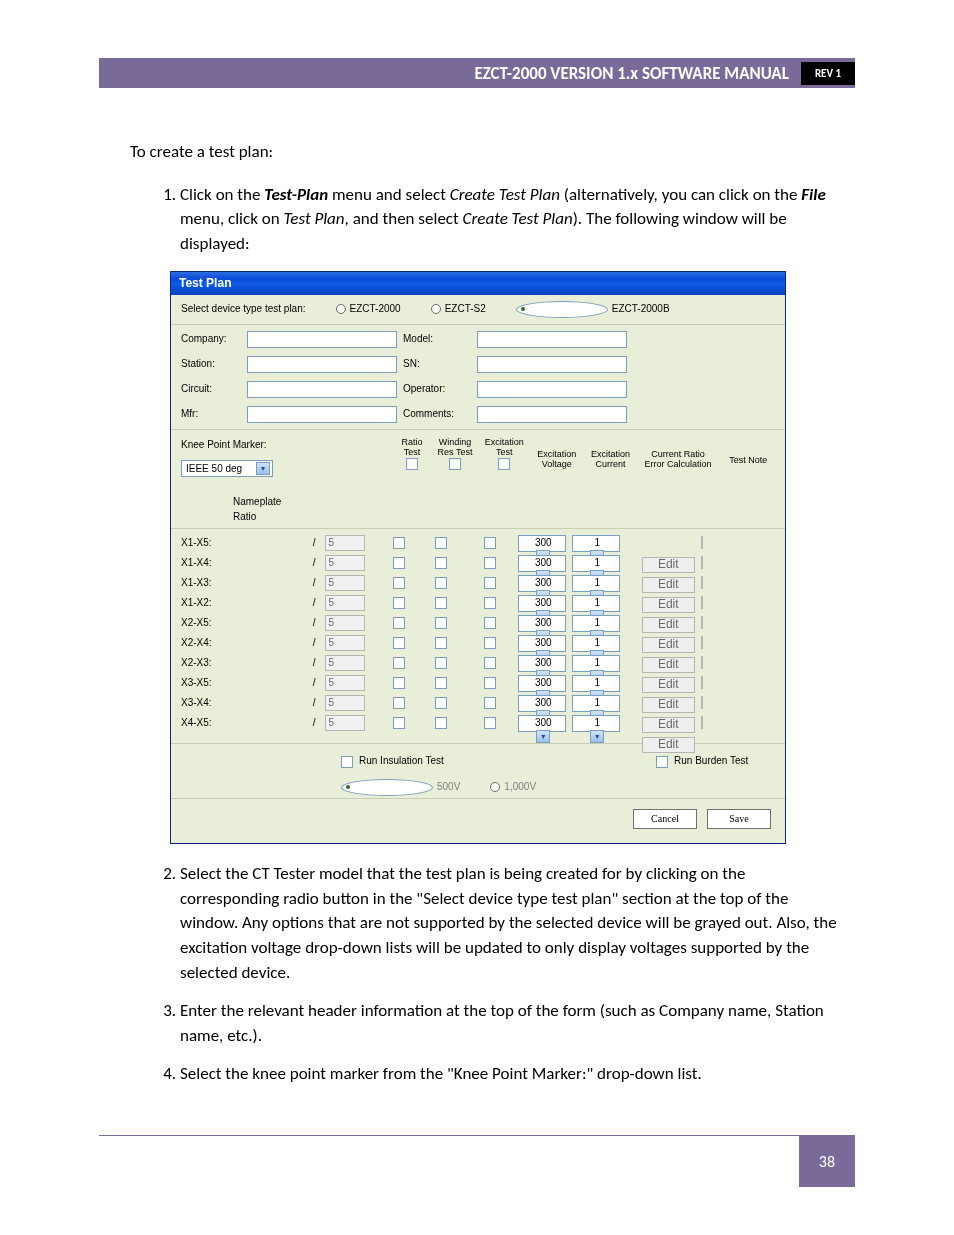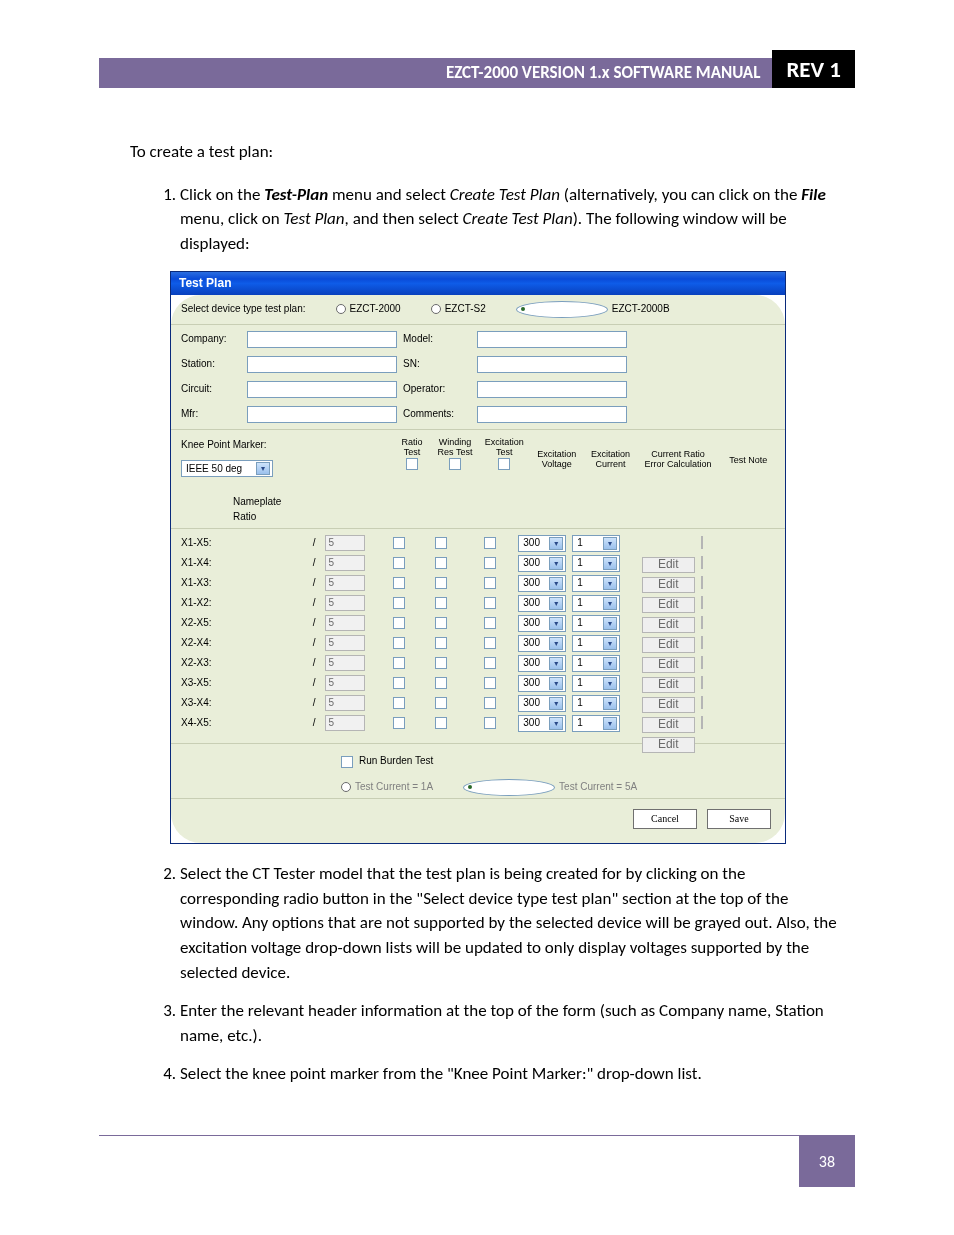--- a/index.html
+++ b/index.html
@@ -10,33 +10,33 @@
     height: 1235px;
     position: relative;
   }
   .header-bar {
     position: absolute;
     top: 58px; left: 99px; right: 99px;
     height: 30px;
     background: #7a6a9a;
     display: flex;
     justify-content: flex-end;
-    align-items: flex-end;
+    align-items: center;
   }
   .header-title {
     color: #fff;
     font-weight: bold;
     font-size: 17px;
     padding: 5px 12px;
   }
   .header-rev {
     background: #000;
     color: #fff;
     font-weight: bold;
-    font-size: 23px;
+    font-size: 11px;
     padding: 5px 14px;
   }
   .content {
     position: absolute;
     top: 140px;
     left: 130px;
     right: 110px;
     font-size: 17px;
     color: #000;
     line-height: 1.45;
@@ -56,21 +56,21 @@
     border: 1px solid #0a2a7b;
   }
   .titlebar {
     background: linear-gradient(to bottom, #2a6de0, #0a4bd8 30%, #0e5ce8 50%, #0840bd);
     color: #fff;
     font-weight: bold;
     font-size: 12px;
     padding: 3px 8px;
     font-family: Tahoma, Arial, sans-serif;
   }
-  .dbody { background: #e9eed9; padding: 0 0 8px 0; border-radius: 30px; }
+  .dbody { background: #e9eed9; padding: 0 0 8px 0; }
   .sec { padding: 6px 10px; border-bottom: 1px solid #c8ceb4; }
   .row { display: flex; align-items: center; gap: 8px; flex-wrap: wrap; }
   .radio-row { display: flex; align-items: center; gap: 30px; }
   .radio { display: flex; align-items: center; gap: 4px; font-size: 10px; }
   .rdot { width: 10px; height: 10px; border: 1px solid #6a6a6a; border-radius: 50%; background:#fff; display: inline-flex; align-items:center; justify-content:center; }
   .rdot.sel::after{content:""; width:4px; height:4px; background:#2a6a2a; border-radius:50%;}
   .form-grid { display: grid; grid-template-columns: 60px 150px 68px 150px; gap: 8px 6px; align-items:center; }
   .txt { background:#fff; border:1px solid #7a9ebd; height:17px; width:100%; font-size:10px; padding:1px 3px; }
   .lbl { font-size:10px; color:#000; }
 
@@ -84,21 +84,21 @@
 
   .data-rows { padding: 4px 10px 10px 10px; border-bottom:1px solid #c8ceb4; }
   .drow { display:flex; align-items:center; gap:6px; height:20px; font-size:10px;}
   .drow .tag{ width:40px; }
   .drow .np{ width:86px; text-align:right; padding-right:2px;}
   .drow .slash{ width:6px; }
   .minitxt{ width:42px; height:16px; border:1px solid #b5b5b5; background:#f1f1f1; color:#6a6a6a; font-size:10px; padding:0 3px; display:inline-flex; align-items:center;}
   .cbcell{ width:34px; display:flex; justify-content:center;}
   .cbcell2{ width:43px; display:flex; justify-content:center;}
   .cbcell3{ width:47px; display:flex; justify-content:center;}
-  .sel-sm{ width:50px;}
+  .sel-sm{ width:50px;flex-direction:column;}
   .editbtn{ width:56px; height:16px; background:#efefef; border:1px solid #b5b5b5; color:#6a6a6a; font-size:12px; display:inline-flex; align-items:center; justify-content:center;margin-top:43px;}
   .notecell{ width:78px;}
   .note{ width:78px; height:16px; border:1px solid #b5b5b5; background:#fff;}
   .gray{ color:#808080;}
 
   .runrow { display:flex; gap:120px; padding:10px 10px 2px 170px; font-size:10px; border-bottom:1px solid #c8ceb4;}
   .runblk { display:flex; flex-direction:column; gap:6px; }
   .runblk .row{ gap:6px;}
   .opts { display:flex; gap:30px; padding-top:4px; color:#808080;}
 
@@ -469,32 +469,38 @@
                 <span style="width:10px"></span>
                 <span class="editbtn">Edit</span>
                 <span class="notecell"><span class="note"></span></span>
               </div>
             </div>
 
           <div class="runrow">
             <div class="runblk">
               <div class="row">
                   <span class="cb"></span>
-                  <span>Run Burden Test</span>
+                  <span>Run Insulation Test</span>
                 </div>
               <div class="opts">
                 <span class="radio gray">
-                    <span class="rdot"></span>
-                    <span>Test Current = 1A</span>
+                    <span class="rdot sel"></span>
+                    <span>500V</span>
                   </span>
                 <span class="radio gray">
-                    <span class="rdot sel"></span>
-                    <span>Test Current = 5A</span>
+                    <span class="rdot"></span>
+                    <span>1,000V</span>
                   </span>
               </div>
+            </div>
+            <div class="runblk">
+              <div class="row">
+                  <span class="cb"></span>
+                  <span>Run Burden Test</span>
+                </div>
             </div>
           </div>
 
           <div class="btnrow">
             <span class="btn">Cancel</span>
             <span class="btn">Save</span>
           </div>
         </div>
       </div>
     </li>

